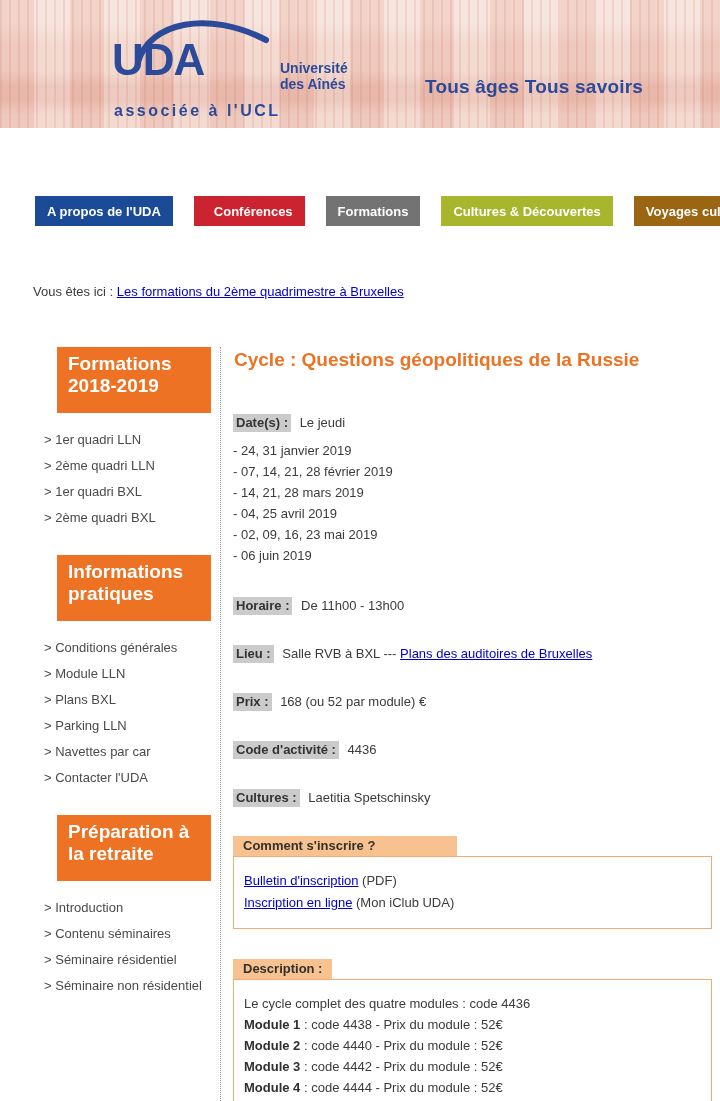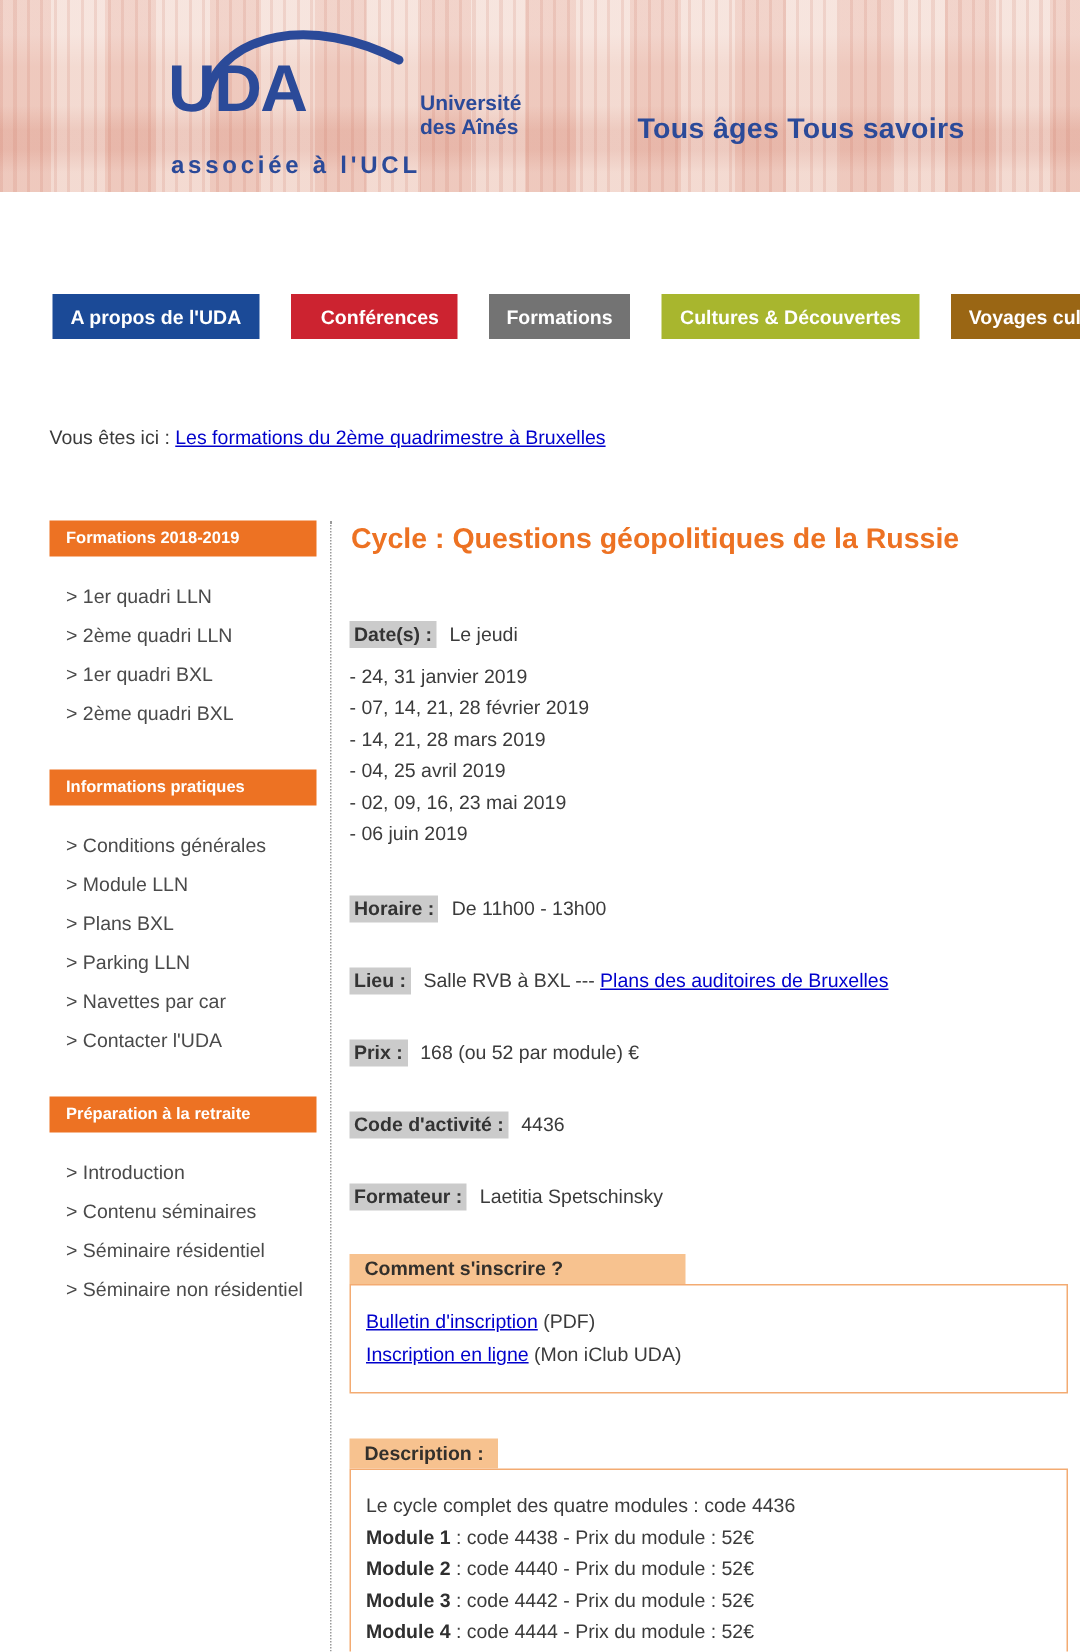--- a/index.html
+++ b/index.html
@@ -51,22 +51,22 @@
   a.link { color:#0000cc; text-decoration:underline; cursor:pointer; }
   
   .content { display:flex; margin-top:48px; align-items:stretch; }
   .sidebar { width:178px; margin-left:33px; flex:none; }
   .main {
     flex:1; margin-left:9px; border-left:1px dotted #9a9a9a;
     padding:2px 8px 0 12px; min-height:760px;
   }
   
   .side-header {
-    background:#ed7223; color:#fff; font-weight:bold; font-size:11px;
-    padding:6px 8px 6px 11px; margin-top:22px;
+    background:#ed7223; color:#fff; font-weight:bold; font-size:19px;
+    padding:6px 8px 16px 11px; margin-top:22px;margin-left:24px;
   }
   .side-sec:first-child .side-header { margin-top:0; }
   .side-items { padding:14px 0 2px 11px; }
   .side-item {
     display:block; font-size:13px; color:#4a4a4a; text-decoration:none;
     padding:5px 0 6px; cursor:pointer;
   }
   
   .title { color:#ed7223; font-size:19px; font-weight:bold; margin:0 0 0 1px; }
   .detail-row { margin-top:31px; line-height:17px; }
@@ -189,21 +189,21 @@
       <span class="lbl">Prix :</span>
       <span>168 (ou 52 par module) €</span>
     </div>
 
     <div class="detail-row">
       <span class="lbl">Code d'activité :</span>
       <span>4436</span>
     </div>
 
     <div class="detail-row">
-      <span class="lbl">Formateur :</span>
+      <span class="lbl">Cultures :</span>
       <span>Laetitia Spetschinsky</span>
     </div>
 
     <div class="fs">
       <div class="fs-header wide">Comment s'inscrire ?</div>
       <div class="fs-box">
         <div class="line">
           <a class="link">Bulletin d'inscription</a><span> (PDF)</span>
         </div>
         <div class="line">

